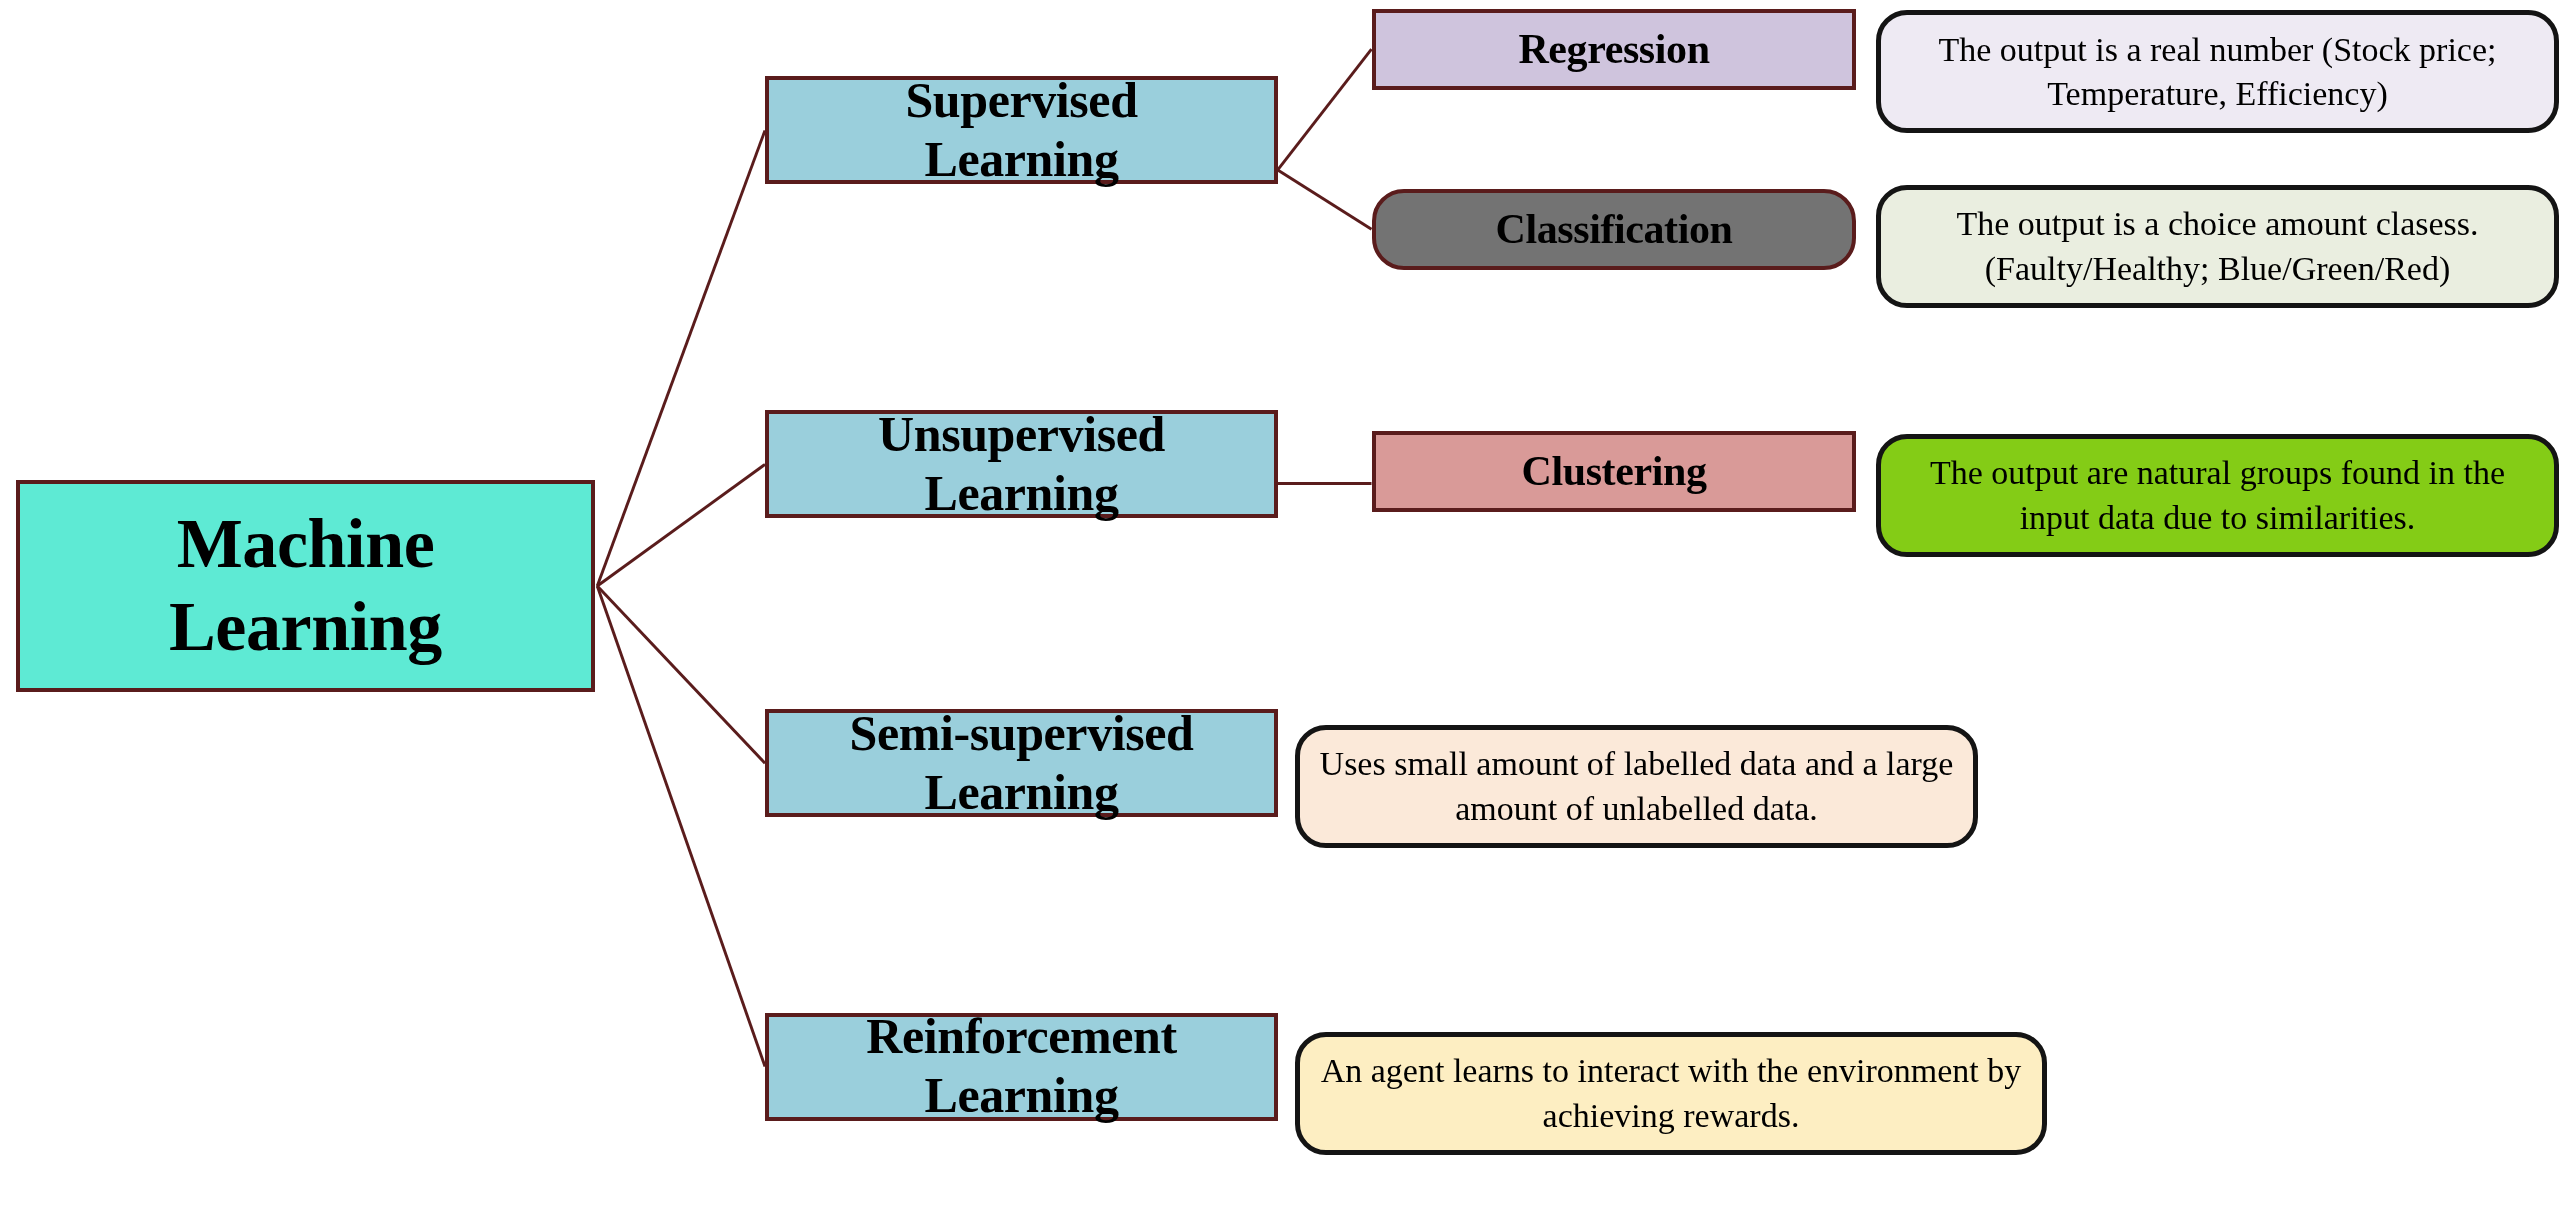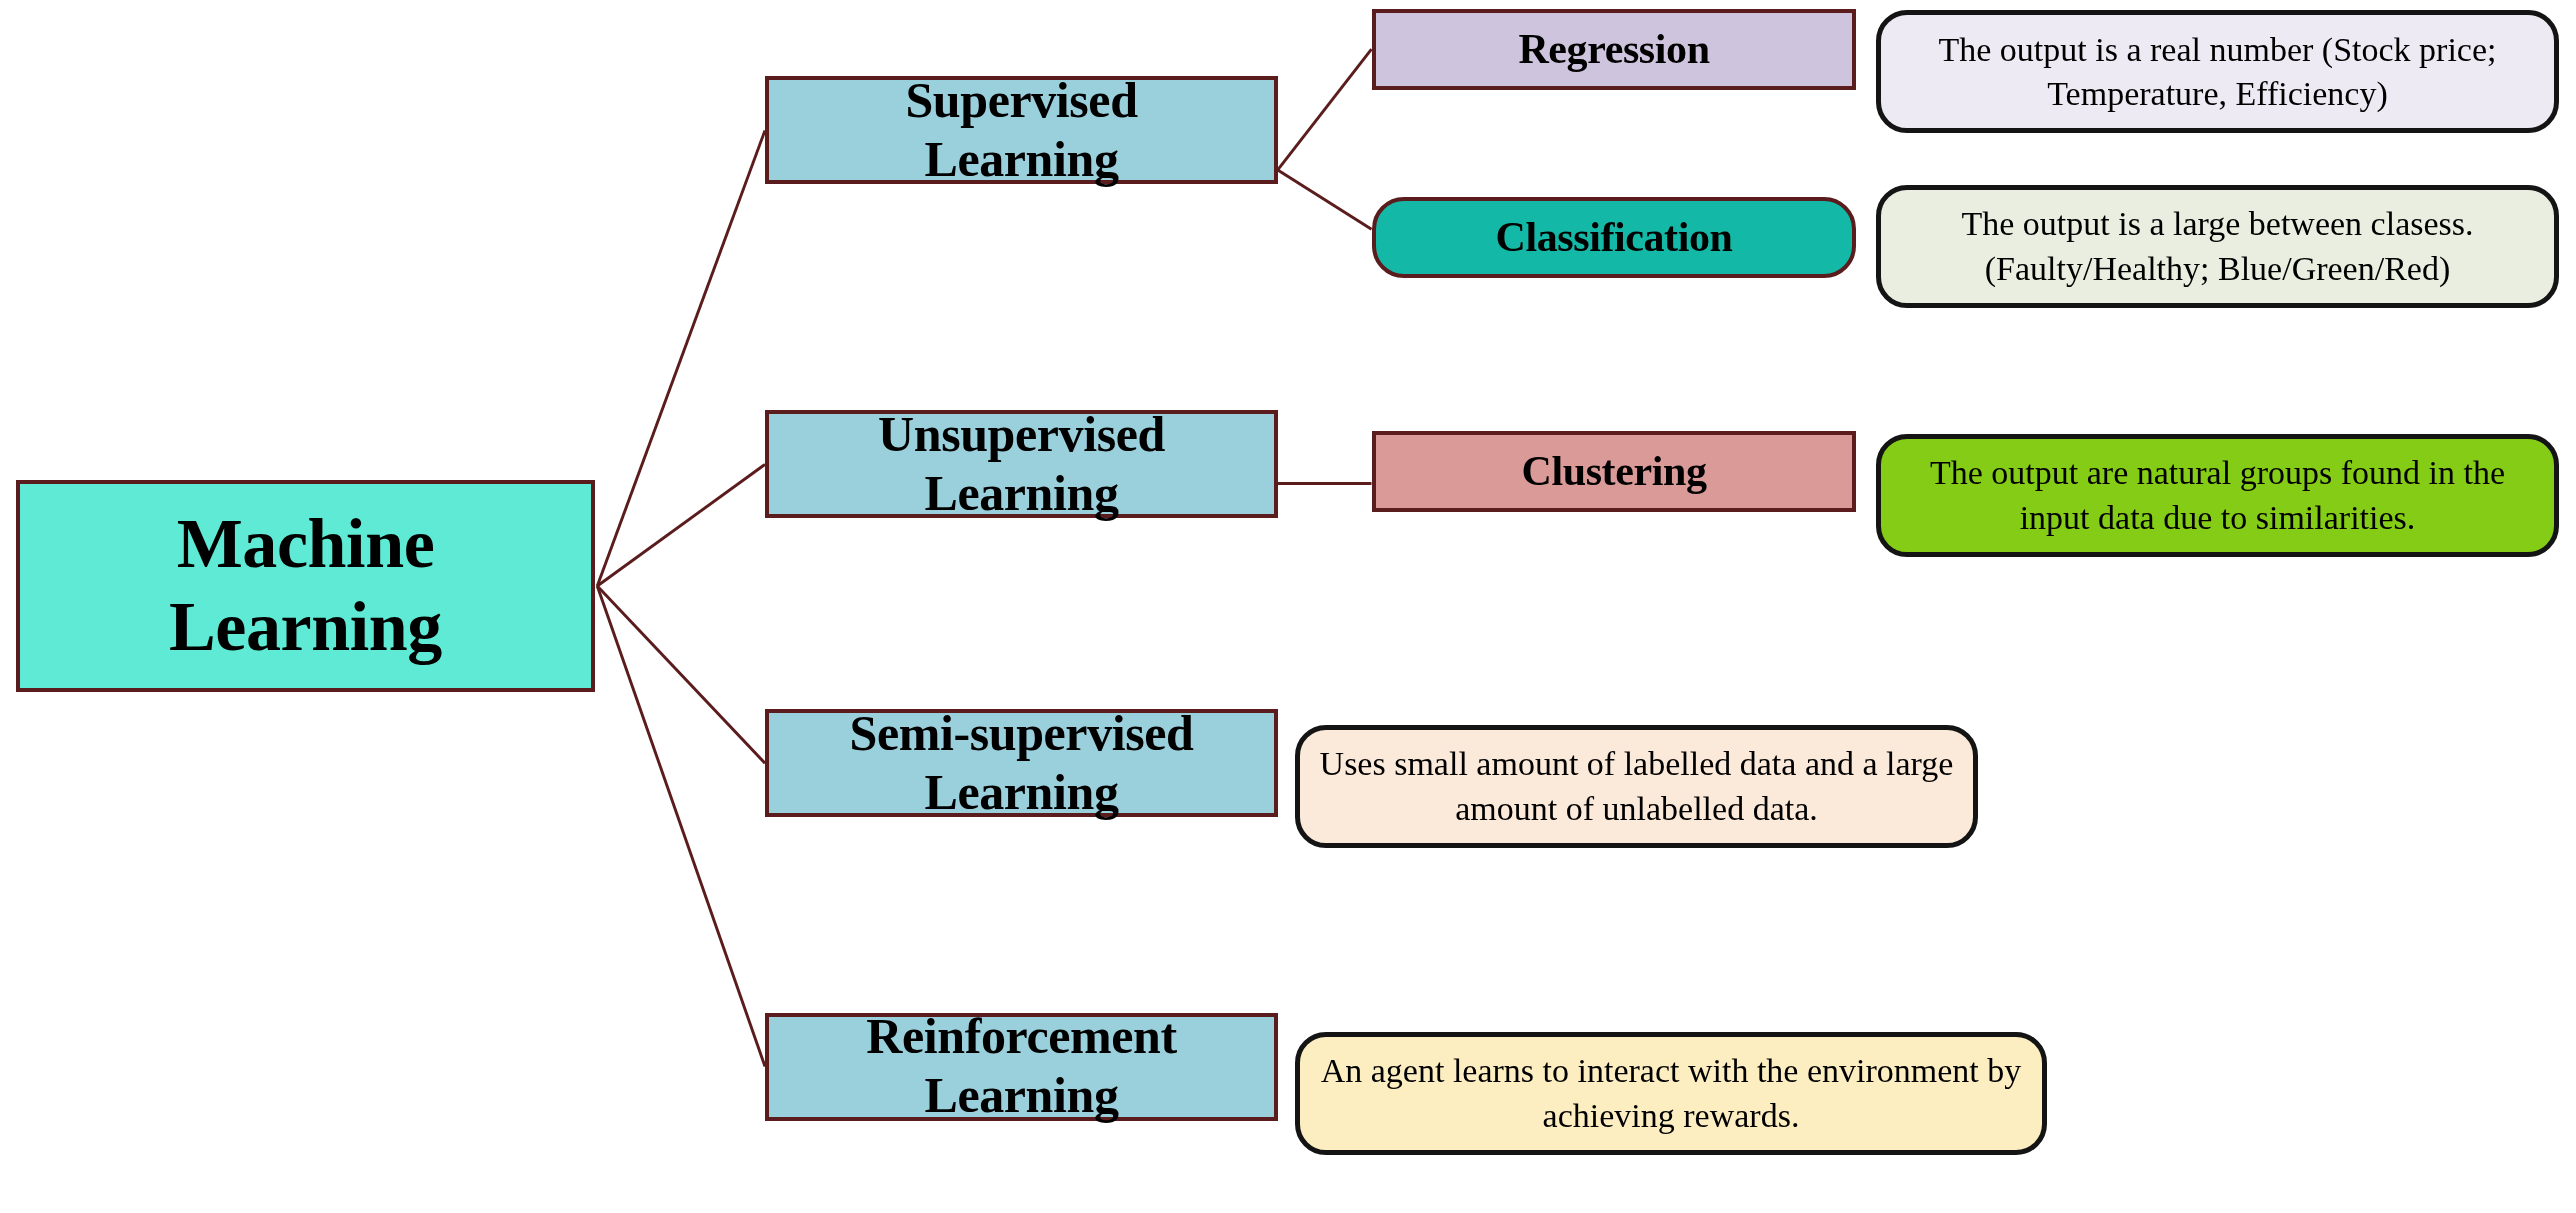--- a/index.html
+++ b/index.html
@@ -64,21 +64,21 @@
   .node-l1 { background: #9acfdc; font-size: 50px; width: 513px; }
   #node-supervised     { left: 765px; top: 76px;  height: 108px; }
   #node-unsupervised   { left: 765px; top: 410px;  height: 108px; }
   #node-semisupervised { left: 765px; top: 709px;  height: 108px; }
   #node-reinforcement  { left: 765px; top: 1013px; height: 108px; }
   #node-reinforcement .lbl { padding-bottom: 2.9px; }
 
   
   .node-l2 { font-size: 42px; width: 484px; height: 81px; left: 1372px; }
   #node-regression     { top: 8.8px;  background: #cfc4dd; }
-  #node-classification { top: 197px; background: #14b8a6; border-radius: 32px; }
+  #node-classification { top: 189px; background: #737373; border-radius: 32px; }
   #node-clustering     { top: 431px; background: #d99a98; }
 
   
   .bubble-desc { font-size: 34px; }
   #bubble-regression     { left: 1876px; top: 10.3px;   width: 683px; height: 123px; background: #eeeaf3; }
   #bubble-classification { left: 1876px; top: 185px;  width: 683px; height: 123px; background: #eaeee0; }
   #bubble-clustering     { left: 1876px; top: 434px;  width: 683px; height: 123px; background: #84cc16; }
   #bubble-semisupervised { left: 1295px; top: 725px;  width: 683px; height: 123px; background: #fbe9d9; }
   #bubble-reinforcement  { left: 1295px; top: 1032px; width: 752px; height: 123px; background: #fdeec2; }
 </style>
@@ -124,21 +124,21 @@
     <span class="lbl">Classification</span>
   </div>
   <div class="node node-l2" id="node-clustering">
     <span class="lbl">Clustering</span>
   </div>
 
   <div class="bubble bubble-desc" id="bubble-regression">
     <span class="lbl">The output is a real number (Stock price; Temperature, Efficiency)</span>
   </div>
   <div class="bubble bubble-desc" id="bubble-classification">
-    <span class="lbl">The output is a large between clasess. (Faulty/Healthy; Blue/Green/Red)</span>
+    <span class="lbl">The output is a choice amount clasess. (Faulty/Healthy; Blue/Green/Red)</span>
   </div>
   <div class="bubble bubble-desc" id="bubble-clustering">
     <span class="lbl">The output are natural groups found in the input data due to similarities.</span>
   </div>
   <div class="bubble bubble-desc" id="bubble-semisupervised">
     <span class="lbl">Uses small amount of labelled data and a large amount of unlabelled data.</span>
   </div>
   <div class="bubble bubble-desc" id="bubble-reinforcement">
     <span class="lbl">An agent learns to interact with the environment by achieving rewards.</span>
   </div>

